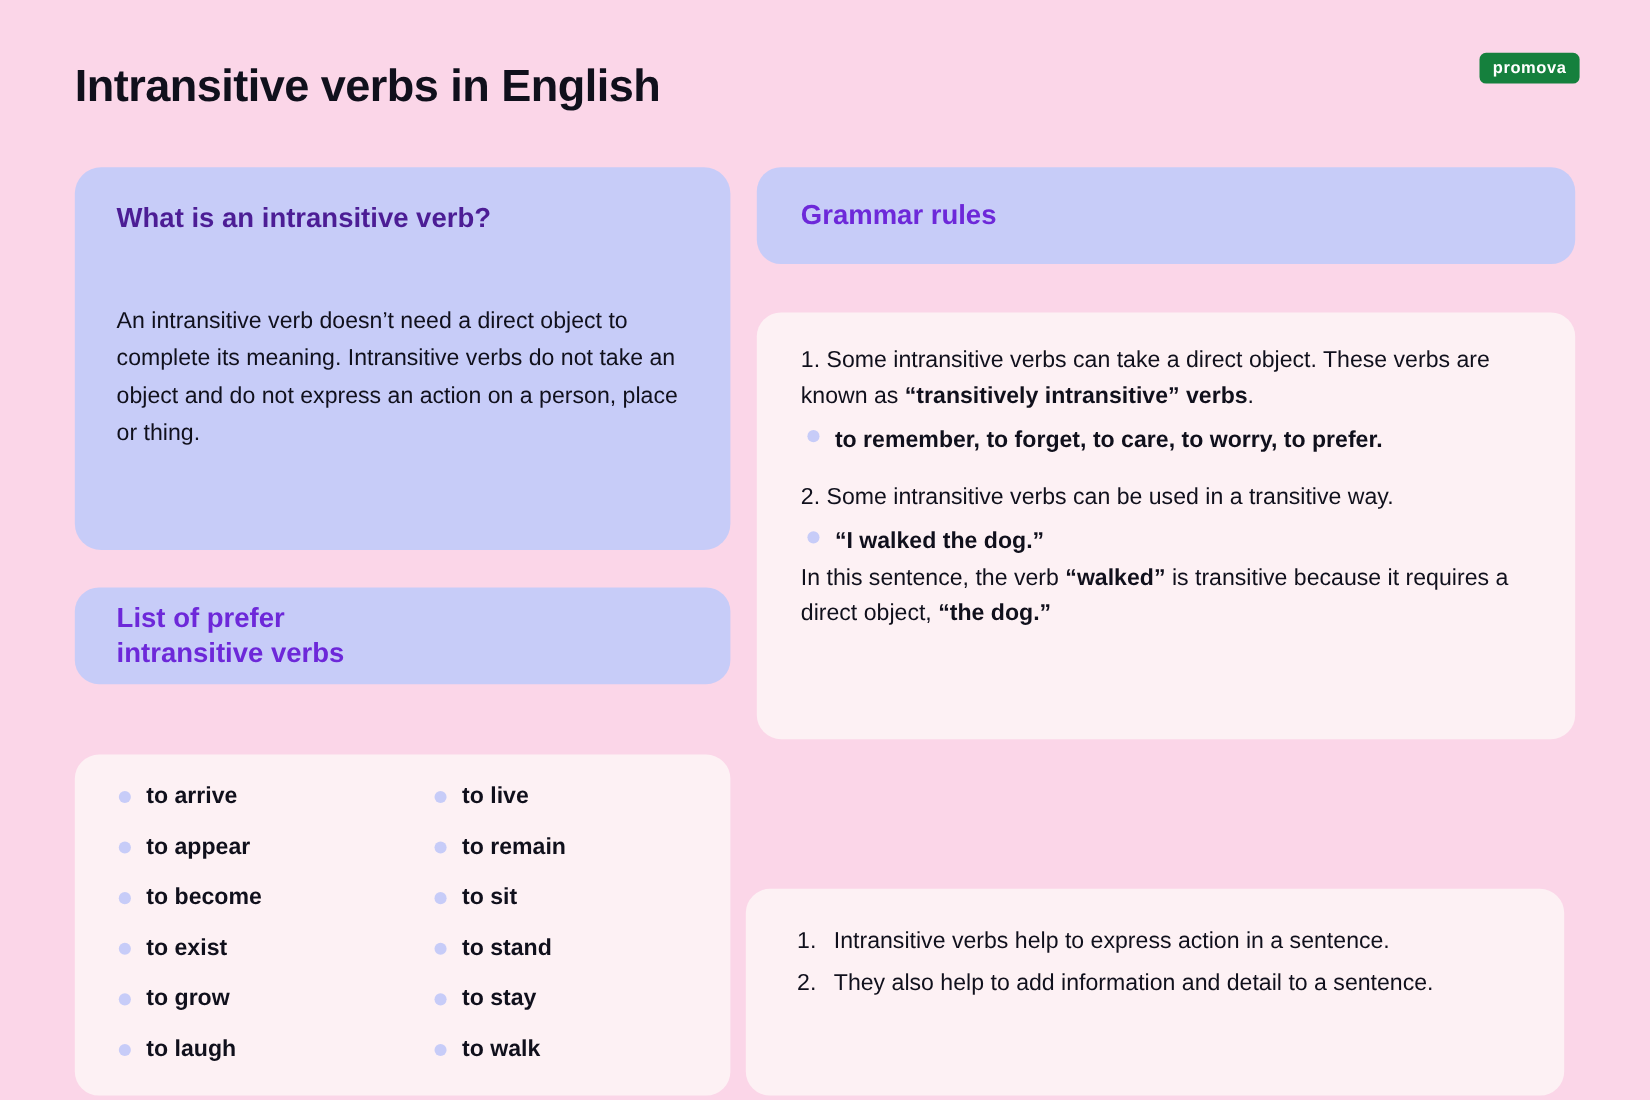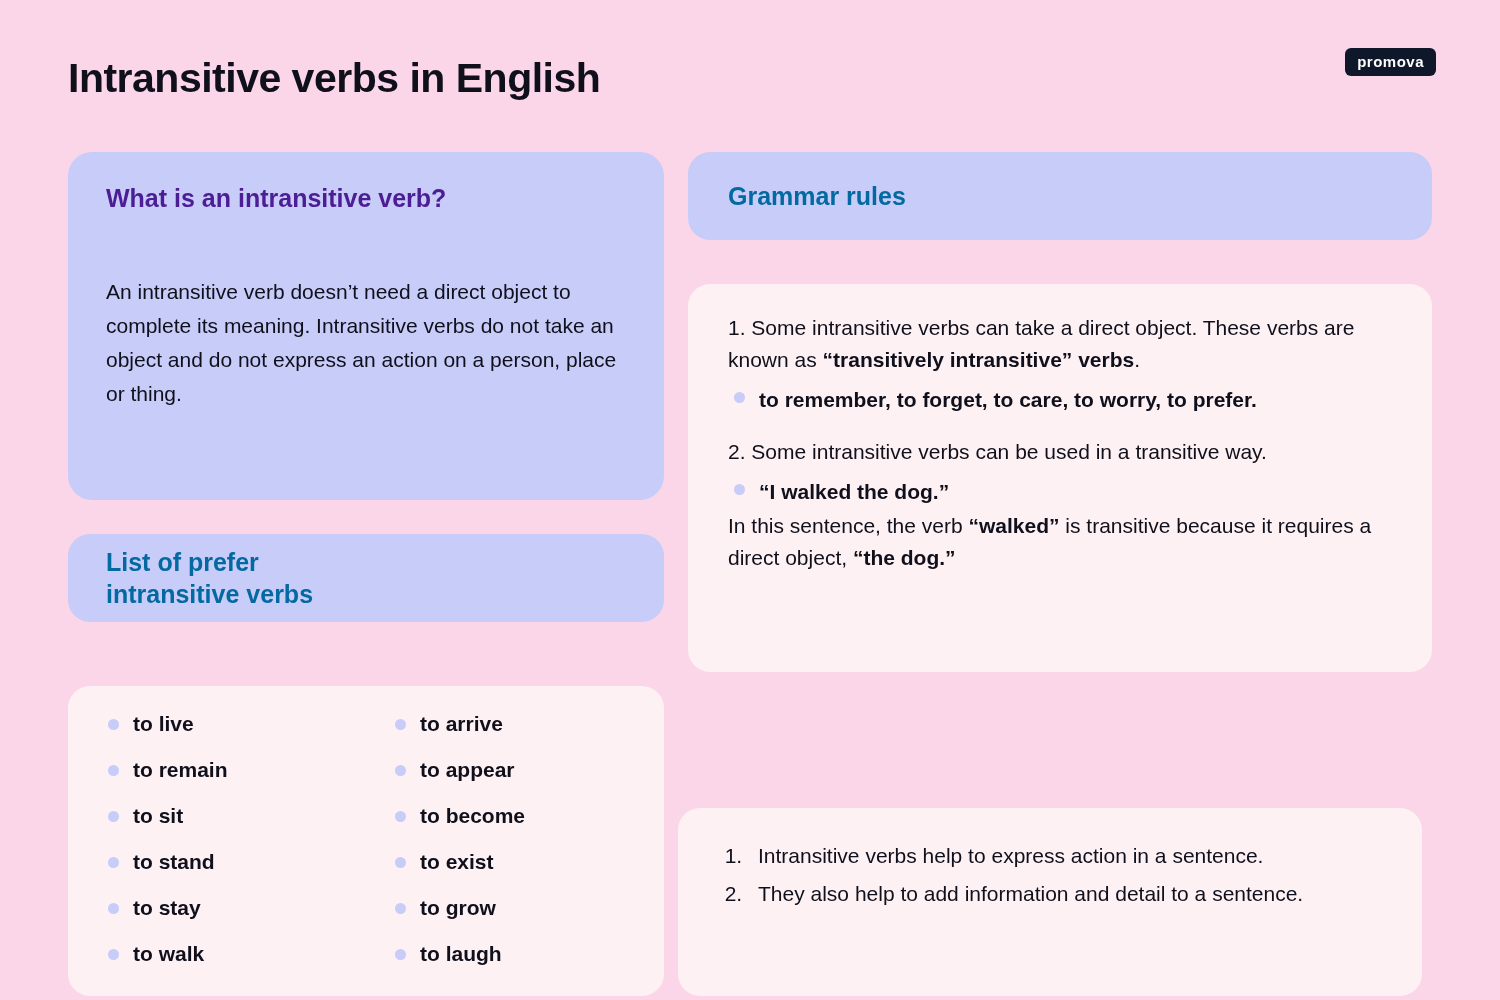--- a/index.html
+++ b/index.html
@@ -24,40 +24,40 @@
     top: 55px;
     font-size: 41px;
     font-weight: bold;
     color: #10101c;
     letter-spacing: -0.5px;
   }
   .logo {
     position: absolute;
     right: 64px;
     top: 48px;
-    background: #0f172a;
+    background: #15803d;
     color: #ffffff;
     border-radius: 6px;
     padding: 5px 12px 6px 12px;
     font-size: 15px;
     font-weight: bold;
     letter-spacing: 0.5px;
   }
 
   
   .card-head {
     position: absolute;
     background: #C7CCF8;
     border-radius: 22px;
     padding: 20px 32px;
   }
   .card-head h2 {
     font-size: 25px;
     font-weight: bold;
-    color: #0369a1;
+    color: #6d28d9;
     line-height: 1.3;
   }
   .card-body {
     position: absolute;
     background: #FDF1F4;
     border-radius: 22px;
     padding: 24px 34px;
     margin-top: 48px;
   }
 
@@ -216,67 +216,67 @@
       <span>List of prefer</span><br>
       <span>intransitive verbs</span>
     </h2>
   </div>
 
   <div class="card-body list-body">
     <div class="verb-cols">
       <div class="verb-col">
         <div class="verb-item">
           <span class="dot"></span>
-          <span class="txt">to live</span>
-        </div>
-        <div class="verb-item">
-          <span class="dot"></span>
-          <span class="txt">to remain</span>
-        </div>
-        <div class="verb-item">
-          <span class="dot"></span>
-          <span class="txt">to sit</span>
-        </div>
-        <div class="verb-item">
-          <span class="dot"></span>
-          <span class="txt">to stand</span>
-        </div>
-        <div class="verb-item">
-          <span class="dot"></span>
-          <span class="txt">to stay</span>
-        </div>
-        <div class="verb-item">
-          <span class="dot"></span>
-          <span class="txt">to walk</span>
+          <span class="txt">to arrive</span>
+        </div>
+        <div class="verb-item">
+          <span class="dot"></span>
+          <span class="txt">to appear</span>
+        </div>
+        <div class="verb-item">
+          <span class="dot"></span>
+          <span class="txt">to become</span>
+        </div>
+        <div class="verb-item">
+          <span class="dot"></span>
+          <span class="txt">to exist</span>
+        </div>
+        <div class="verb-item">
+          <span class="dot"></span>
+          <span class="txt">to grow</span>
+        </div>
+        <div class="verb-item">
+          <span class="dot"></span>
+          <span class="txt">to laugh</span>
         </div>
       </div>
       <div class="verb-col">
         <div class="verb-item">
           <span class="dot"></span>
-          <span class="txt">to arrive</span>
-        </div>
-        <div class="verb-item">
-          <span class="dot"></span>
-          <span class="txt">to appear</span>
-        </div>
-        <div class="verb-item">
-          <span class="dot"></span>
-          <span class="txt">to become</span>
-        </div>
-        <div class="verb-item">
-          <span class="dot"></span>
-          <span class="txt">to exist</span>
-        </div>
-        <div class="verb-item">
-          <span class="dot"></span>
-          <span class="txt">to grow</span>
-        </div>
-        <div class="verb-item">
-          <span class="dot"></span>
-          <span class="txt">to laugh</span>
+          <span class="txt">to live</span>
+        </div>
+        <div class="verb-item">
+          <span class="dot"></span>
+          <span class="txt">to remain</span>
+        </div>
+        <div class="verb-item">
+          <span class="dot"></span>
+          <span class="txt">to sit</span>
+        </div>
+        <div class="verb-item">
+          <span class="dot"></span>
+          <span class="txt">to stand</span>
+        </div>
+        <div class="verb-item">
+          <span class="dot"></span>
+          <span class="txt">to stay</span>
+        </div>
+        <div class="verb-item">
+          <span class="dot"></span>
+          <span class="txt">to walk</span>
         </div>
       </div>
     </div>
   </div>
 
   <div class="card-head rules-head">
     <h2>Grammar rules</h2>
   </div>
 
   <div class="card-body rules-body">

